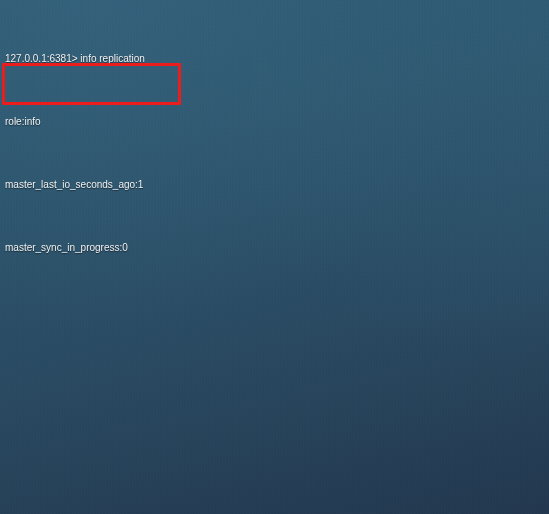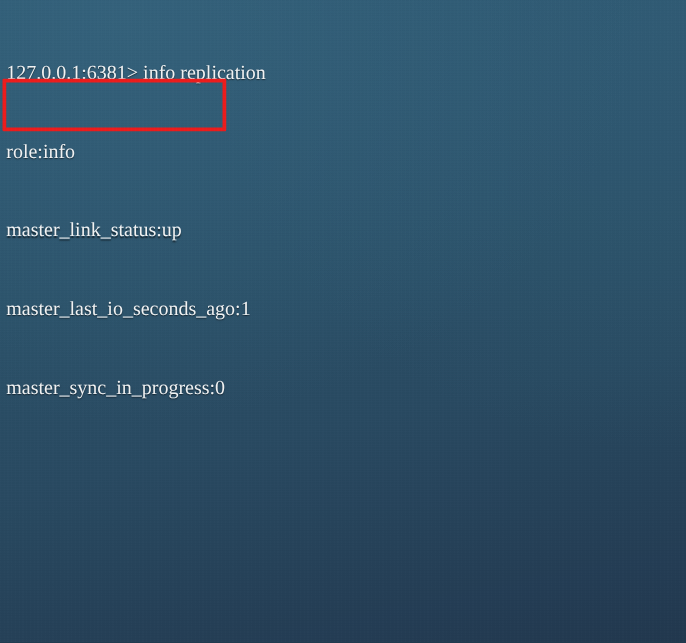--- a/index.html
+++ b/index.html
@@ -10,22 +10,22 @@
   #terminal {
     position: relative;
     width: 549px;
     height: 514px;
     overflow: hidden;
     background-color: #2b5169;
     background-image:
       radial-gradient(ellipse 130% 110% at 18% 2%, rgba(58,105,131,0.55) 0%, rgba(58,105,131,0.0) 58%),
       radial-gradient(ellipse 120% 120% at 96% 4%, rgba(52,98,124,0.50) 0%, rgba(52,98,124,0.0) 55%),
       linear-gradient(168deg, #2e5a73 0%, #2b5169 38%, #294a62 63%, #253f57 85%, #22384e 100%);
-    font-family: Liberation Serif, serif;
-    font-size: 16px;
+    font-family: Liberation Sans, sans-serif;
+    font-size: 10px;
     line-height: 21px;
     color: #f2f4f5;
     -webkit-font-smoothing: antialiased;
   }
   
   #grain {
     position: absolute;
     inset: 0;
     pointer-events: none;
     opacity: 0.5;
@@ -59,21 +59,20 @@
   }
 </style>
 </head>
 <body>
 
 <div id="terminal">
 
   <div id="lines">
     <div class="line">127.0.0.1:6381&gt; info replication</div>
     <div class="line">role:info</div>
-    <div class="line">master_link_status:up</div>
     <div class="line">master_last_io_seconds_ago:1</div>
     <div class="line">master_sync_in_progress:0</div>
     
     
     
     
     
     
     
     

